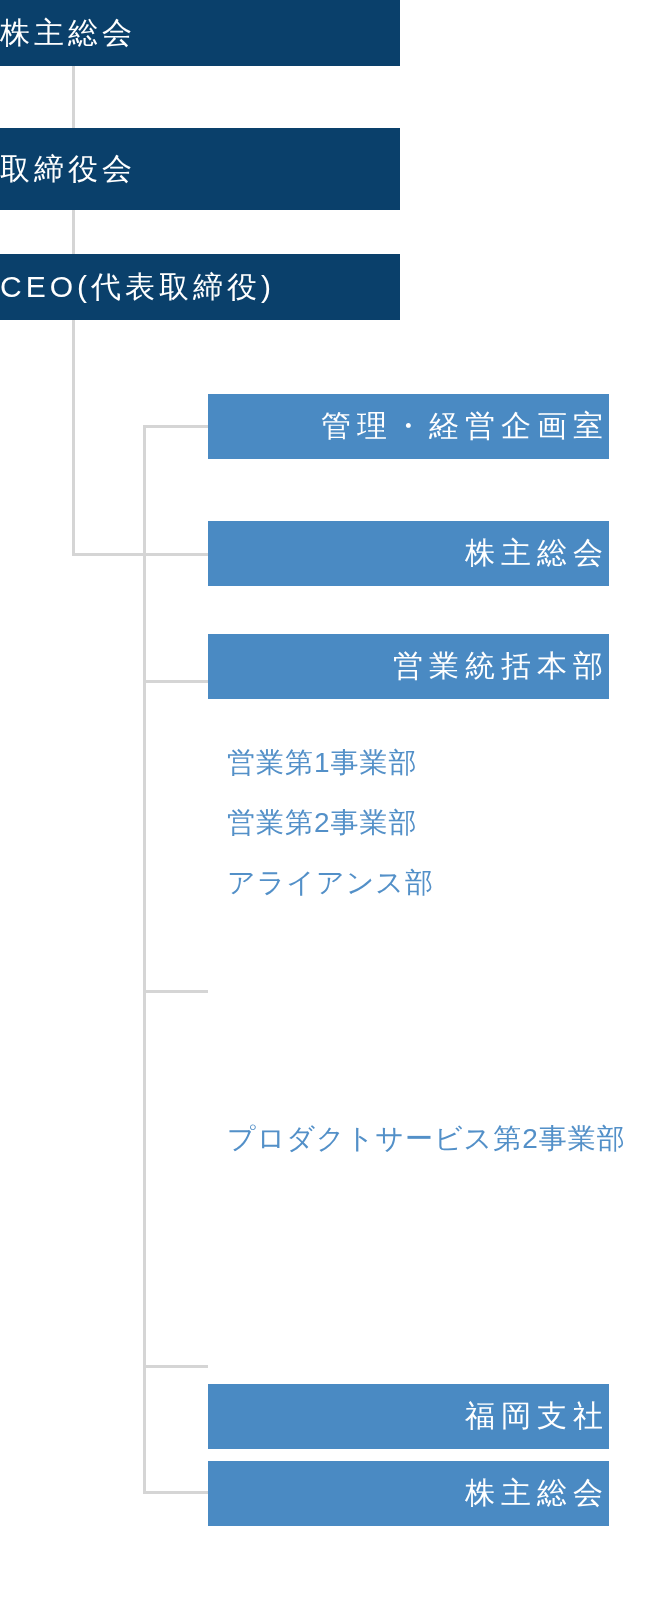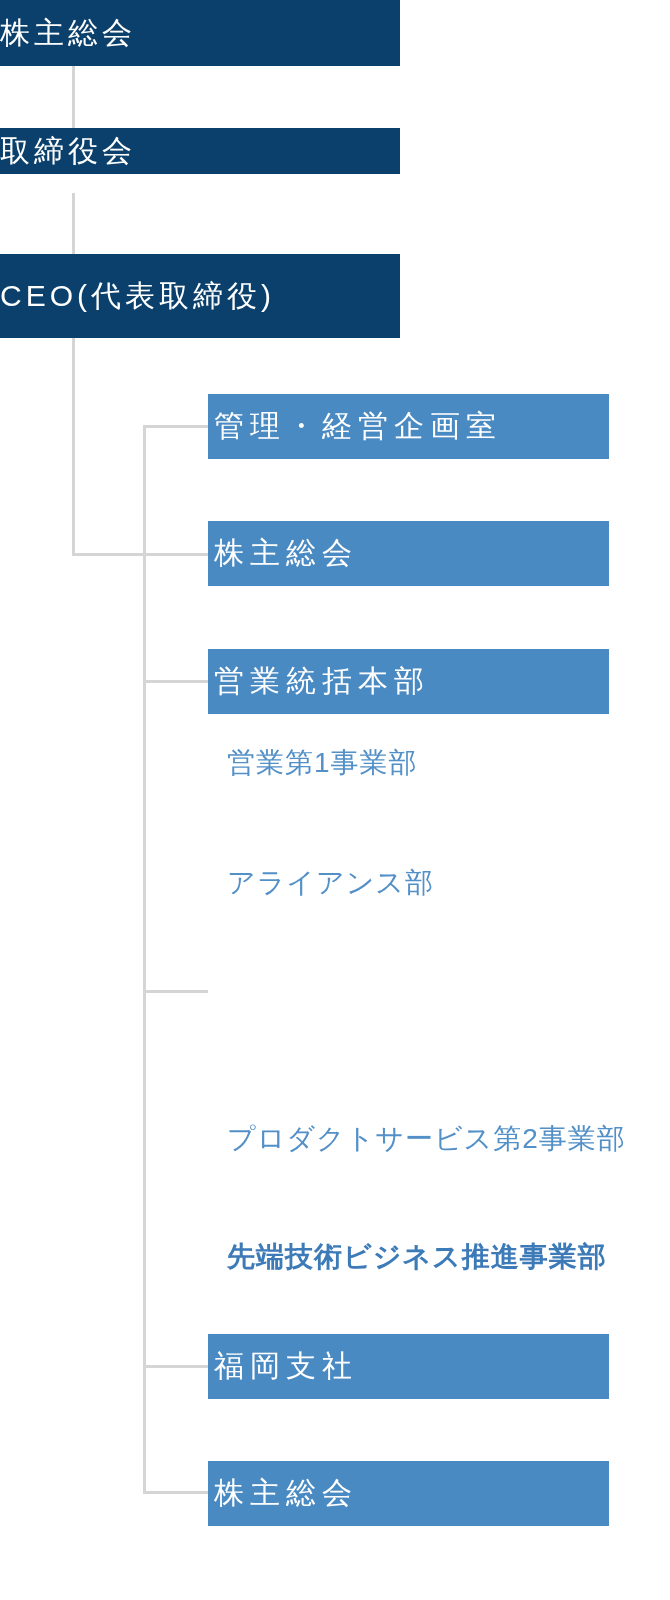--- a/index.html
+++ b/index.html
@@ -10,21 +10,21 @@
   .line{position:absolute;background:#d5d5d5;}
   .line.v{width:3px;}
   .line.h{height:3px;}
   .navy-box{
     position:absolute;left:0;width:400px;background:#0a406b;color:#ffffff;
     display:flex;align-items:center;justify-content:flex-start;
     font-size:30px;letter-spacing:4px;white-space:nowrap;
   }
   .blue-box{
     position:absolute;left:208px;width:401px;height:65px;background:#4a8ac3;color:#ffffff;
-    display:flex;align-items:center;justify-content:flex-start;
+    display:flex;align-items:center;justify-content:flex-end;
     font-size:30px;letter-spacing:6px;text-indent:6px;white-space:nowrap;
   }
   .sub-item{
     position:absolute;left:227px;font-size:28px;line-height:30px;
     color:#5390c8;letter-spacing:1px;white-space:nowrap;
   }
   .sub-item.bold{font-weight:700;color:#3c7ab8;}
 </style>
 </head>
 <body>
@@ -38,50 +38,50 @@
   <div class="line v" style="left:143px;top:425px;height:1069px"></div>
   <div class="line h" style="left:143px;top:425px;width:65px"></div>
   <div class="line h" style="left:143px;top:680px;width:65px"></div>
   <div class="line h" style="left:143px;top:990px;width:65px"></div>
   <div class="line h" style="left:143px;top:1365px;width:65px"></div>
   <div class="line h" style="left:143px;top:1491px;width:65px"></div>
 
   <div class="navy-box" style="top:0;height:66px">
     <span>株主総会</span>
   </div>
-  <div class="navy-box" style="top:128px;height:46px">
+  <div class="navy-box" style="top:128px;height:82px">
     <span>取締役会</span>
   </div>
-  <div class="navy-box" style="top:254px;height:84px">
+  <div class="navy-box" style="top:254px;height:66px">
     <span>CEO(代表取締役)</span>
   </div>
 
   <div class="blue-box" style="top:394px">
     <span>管理・経営企画室</span>
   </div>
   <div class="blue-box" style="top:521px">
     <span>株主総会</span>
   </div>
-  <div class="blue-box" style="top:649px">
+  <div class="blue-box" style="top:634px">
     <span>営業統括本部</span>
   </div>
-  <div class="blue-box" style="top:1334px">
+  <div class="blue-box" style="top:1384px">
     <span>福岡支社</span>
   </div>
   <div class="blue-box" style="top:1461px">
     <span>株主総会</span>
   </div>
 
   <div class="sub-item" style="top:748px">
     <span>営業第1事業部</span>
   </div>
+  <div class="sub-item" style="top:808px">
+    <span>営業第2事業部</span>
+  </div>
   <div class="sub-item" style="top:868px">
     <span>アライアンス部</span>
   </div>
 
   <div class="sub-item" style="top:1124px">
     <span>プロダクトサービス第2事業部</span>
   </div>
-  <div class="sub-item bold" style="top:1242px">
-    <span>先端技術ビジネス推進事業部</span>
-  </div>
 
 </div>
 
 </body></html>

